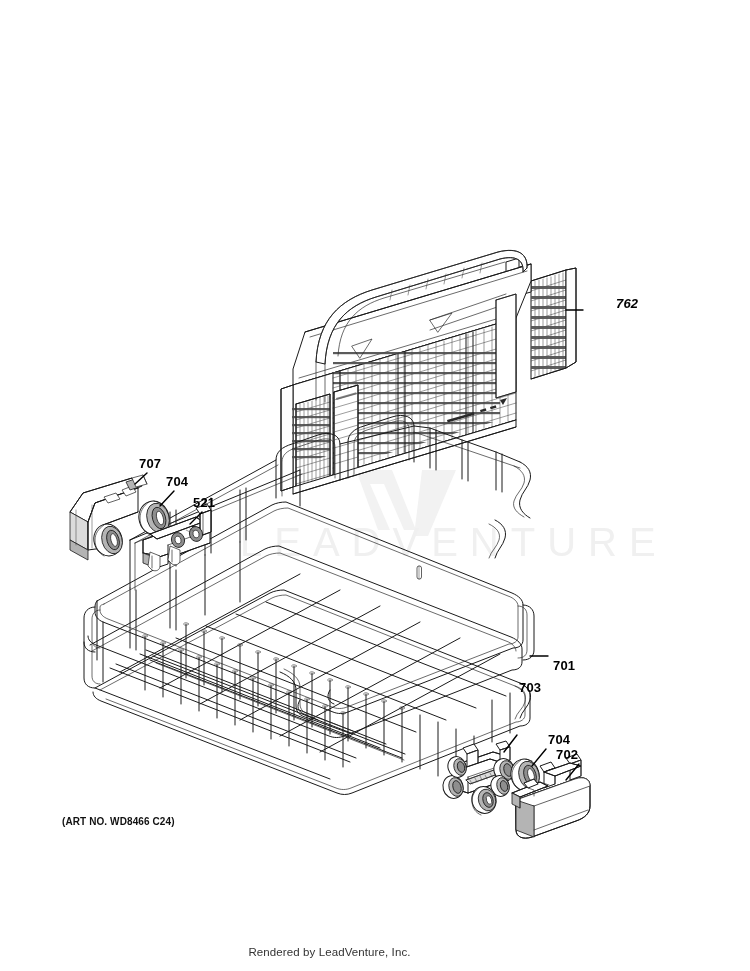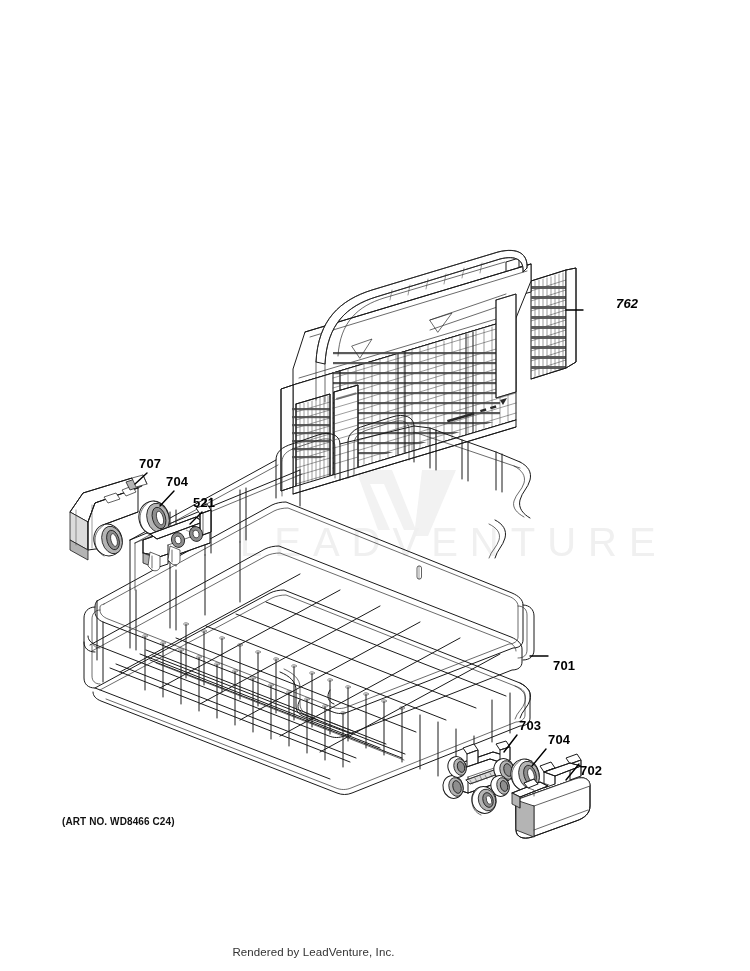--- a/index.html
+++ b/index.html
@@ -62,20 +62,21 @@
   .footer {
     position: absolute;
     left: 0;
     top: 946px;
     width: 627px;
     text-align: center;
     font-family: "Liberation Sans", sans-serif;
     font-size: 11.5px;
     color: #333333;
     letter-spacing: 0.1px;
+    padding-left: 16px;
   }
   .wm-text {
     fill: #f0f0f0;
     font-family: "Liberation Sans", sans-serif;
     font-size: 40px;
     letter-spacing: 12px;
     font-weight: normal;
   }
   .wm-mark { fill: #f2f2f2; }
 </style>
@@ -652,23 +653,23 @@
   <div class="label" style="left:616px; top:296px;font-style:italic;">762</div>
 
   <div class="label" style="left:139px; top:456px;">707</div>
 
   <div class="label" style="left:166px; top:474px;">704</div>
 
   <div class="label" style="left:193px; top:495px;">521</div>
 
   <div class="label" style="left:553px; top:642px;margin-top:16px;">701</div>
 
-  <div class="label" style="left:519px; top:718px;">703</div>
+  <div class="label" style="left:519px; top:680px;">703</div>
 
   <div class="label" style="left:548px; top:732px;">704</div>
 
-  <div class="label" style="left:580px; top:747px;margin-top:16px;">702</div>
+  <div class="label" style="left:556px; top:747px;">702</div>
 
   <div class="artno">(ART NO. WD8466 C24)</div>
 
   <div class="footer">Rendered by LeadVenture, Inc.</div>
 
 </div>
 
 </body></html>

